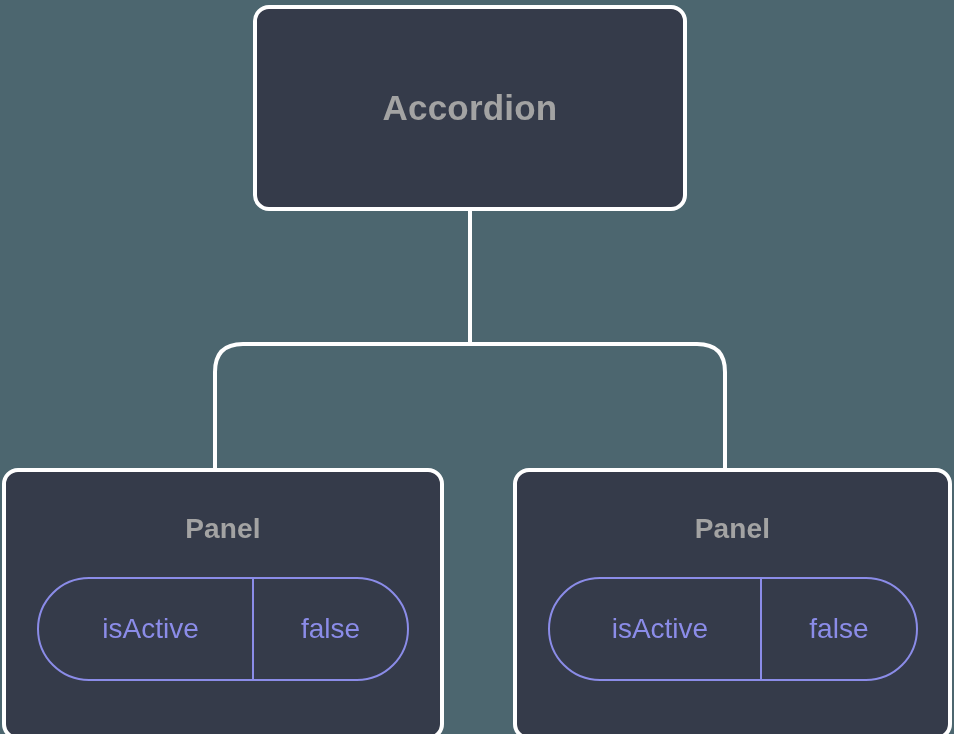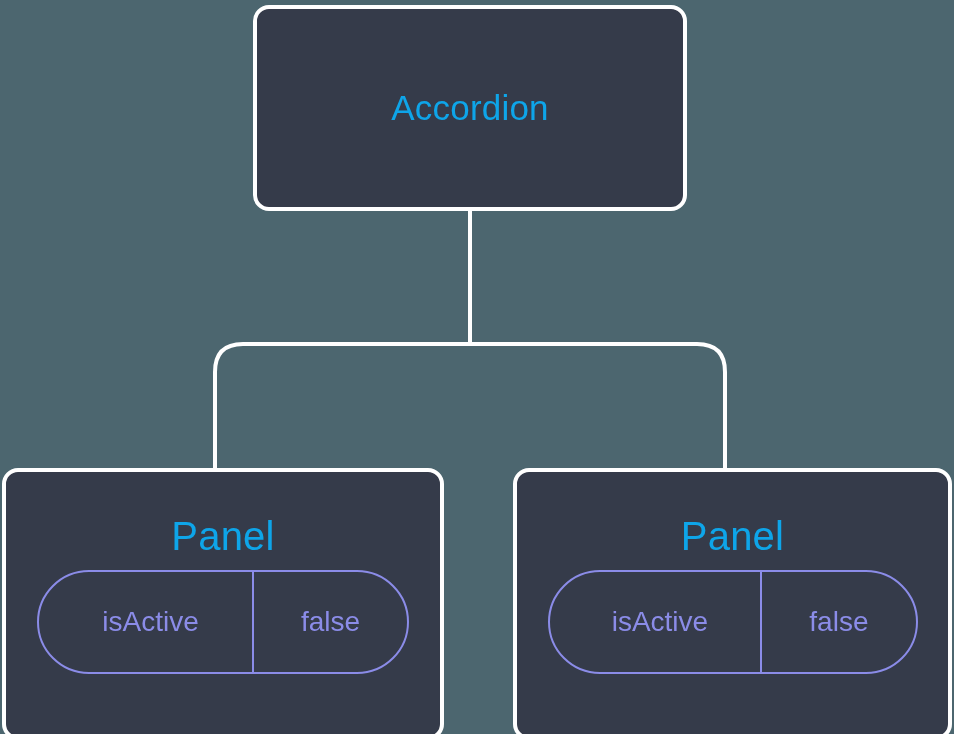--- a/index.html
+++ b/index.html
@@ -54,30 +54,30 @@
     top: 468px;
     display: flex;
     flex-direction: column;
     align-items: center;
     padding-top: 42px;
   }
   .node-panel-left  { left: 2px; }
   .node-panel-right { left: 513px; width: 439px; }
 
   .node-title {
-    color: #0ea5e9;
+    color: #a3a3a3;
     font-size: 35px;
-    font-weight: 400;
+    font-weight: 700;
     letter-spacing: 0.2px;
     line-height: 1.1;
     white-space: nowrap;
   }
   .node-title-sm {
-    font-size: 40px;
-    margin-bottom: 12px;
+    font-size: 28px;
+    margin-bottom: 32px;
   }
 
   
   .state-pill {
     box-sizing: border-box;
     display: flex;
     align-items: stretch;
     height: 104px;
     border: 2px solid #8b8ce8;
     border-radius: 52px;

